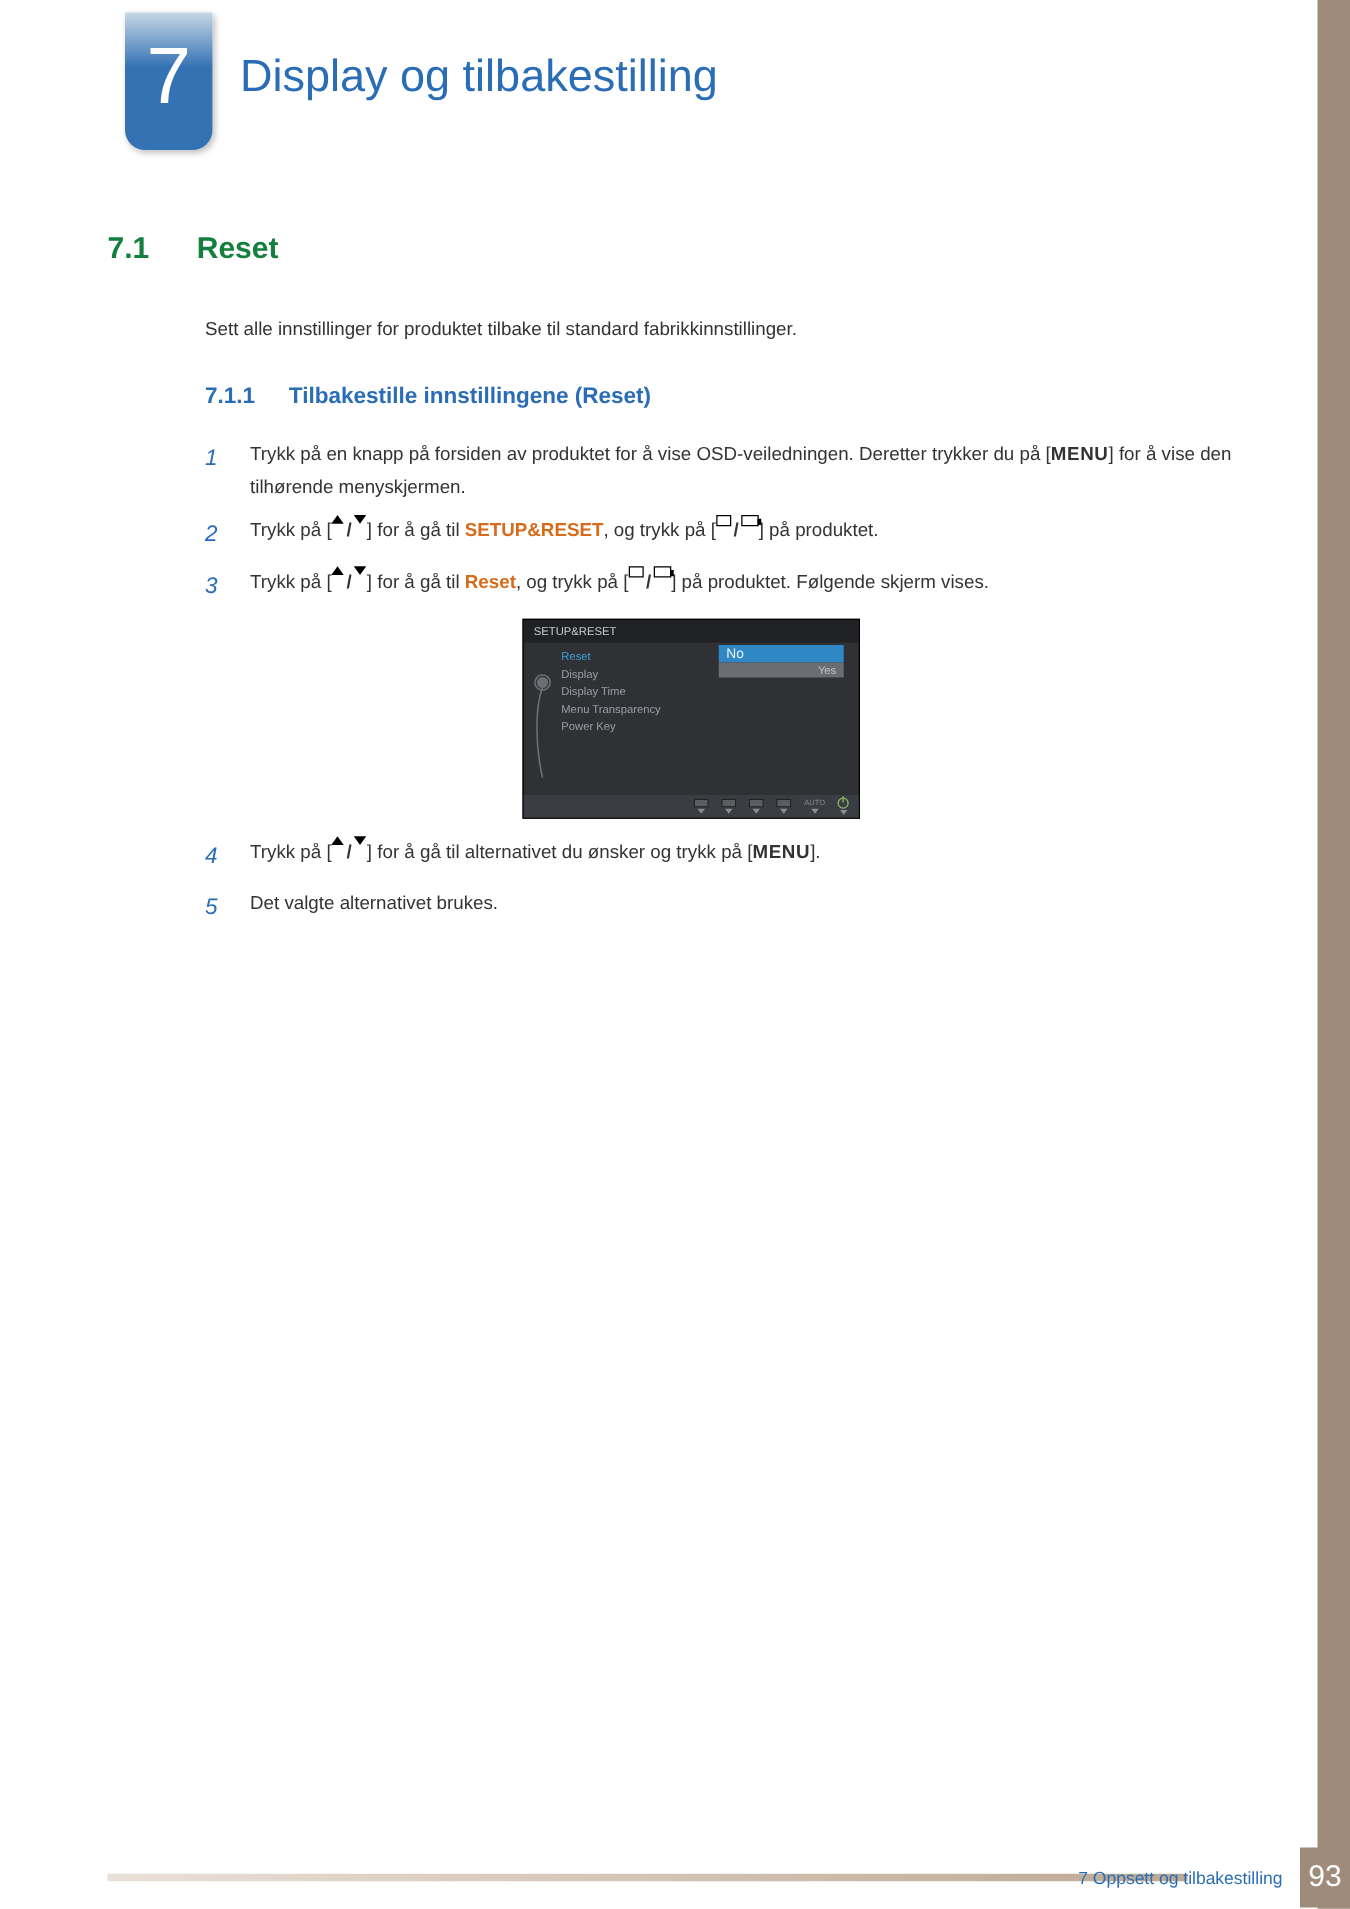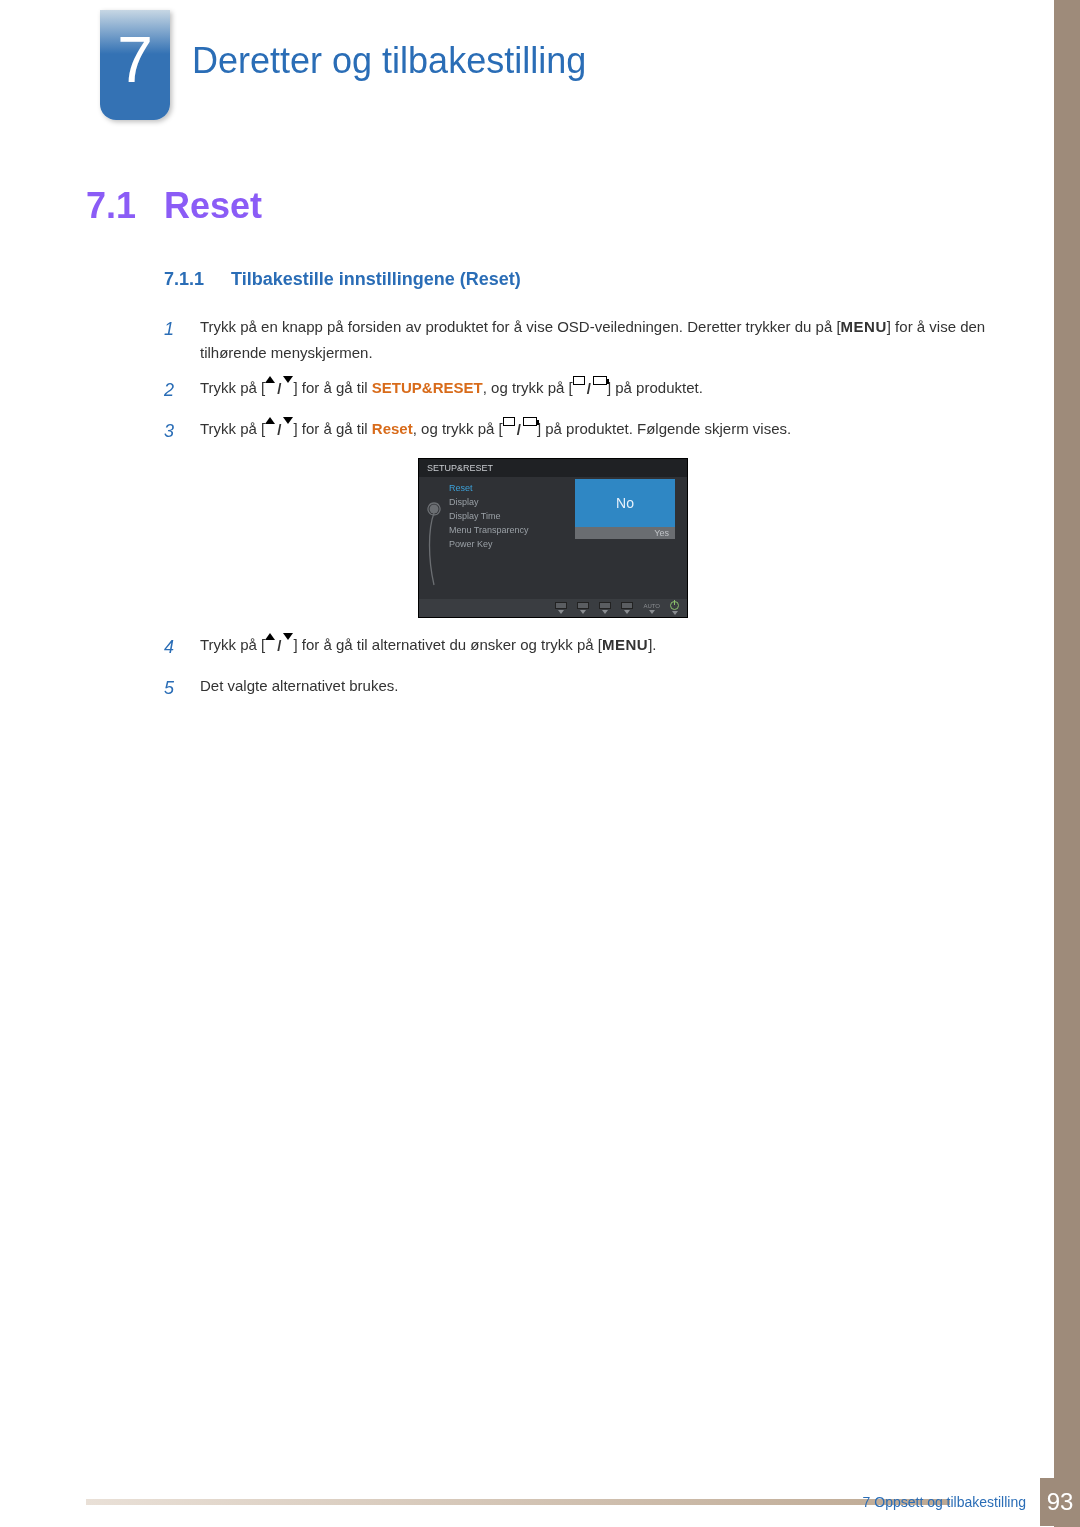--- a/index.html
+++ b/index.html
@@ -43,22 +43,22 @@
     color: #2a6db6;
     font-weight: 400;
   }
 
   
   .section {
     position: absolute;
     top: 185px; left: 86px; right: 60px;
   }
   .sec-h {
-    display: flex; gap: 28px;
-    font-size: 36px; color: #8b5cf6;
+    display: flex; gap: 38px;
+    font-size: 24px; color: #15803d;
     margin-bottom: 42px;
   }
   .sec-num { font-weight: 700; }
   .sec-title { font-weight: 700; }
   .intro { font-size: 15px; margin-left: 78px; margin-bottom: 34px; }
 
   .subsec-h {
     margin-left: 78px;
     color: #2a6db6;
     font-size: 18px;
@@ -110,21 +110,21 @@
   .osd-title { background:#1f2124; padding:4px 8px; font-size:9px; color:#c9ccd0; }
   .osd-left { position:absolute; left:6px; top:40px; }
   .osd-left svg { display:block; }
   .osd-menu { position:absolute; left:30px; top:22px; width:100px; }
   .osd-menu div { padding:2px 0; }
   .osd-menu .sel { color:#3ca0d8; }
   .osd-vals { position:absolute; left:140px; top:22px; width:110px; }
   .osd-vals .col { color:#7d8082; padding:2px 0; }
   .osd-vals .colon { color:#7d8082; margin-right:6px; }
   .osd-opt { position:absolute; right:12px; top:20px; width:100px; }
-  .osd-opt .no { background:#2f87c4; color:#e8f2fb; padding:16px 6px; font-size:14px;text-align:center; }
+  .osd-opt .no { background:#2f87c4; color:#e8f2fb; padding:1px 6px; font-size:11px; }
   .osd-opt .yes { background:#6a6d71; color:#c0c3c7; padding:1px 6px; font-size:9px;text-align:right; }
   .osd-bottom {
     position:absolute; bottom:0; left:0; right:0;
     height:18px; background:#3a3d41;
     display:flex; justify-content:flex-end; align-items:center; gap:10px; padding:0 8px;
   }
   .osd-bottom .btn { display:flex; flex-direction:column; align-items:center; gap:1px; }
   .osd-bottom .btn .cap { width:12px; height:7px; background:#5a5d61; border:1px solid #222; }
   .osd-bottom .btn .lbl { font-size:6px; color:#8a8d91; line-height:1; }
   .osd-bottom .tri { width:0;height:0;border-left:3px solid transparent;border-right:3px solid transparent;border-top:4px solid #8a8d91;}
@@ -150,29 +150,30 @@
   }
 </style>
 </head>
 <body>
 
 <div class="page">
   <div class="side-strip"></div>
 
   <div class="header">
     <div class="chapter-tab">7</div>
-    <div class="chapter-title">Deretter og tilbakestilling</div>
+    <div class="chapter-title">Display og tilbakestilling</div>
   </div>
 
   <div class="section">
     <div class="sec-h">
       <span class="sec-num">7.1</span>
       <span class="sec-title">Reset</span>
     </div>
 
+    <p class="intro">Sett alle innstillinger for produktet tilbake til standard fabrikkinnstillinger.</p>
 
     <div class="subsec-h">
       <span class="subsec-num">7.1.1</span>
       <span>Tilbakestille innstillingene (Reset)</span>
     </div>
 
     <ol class="steps">
       <li>
         <span class="step-num">1</span>
         <span>

